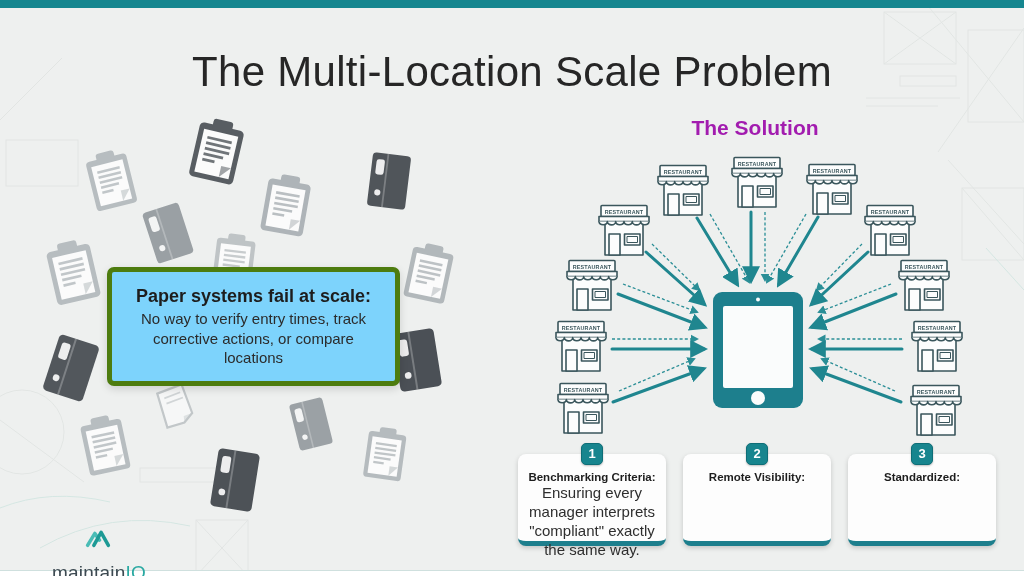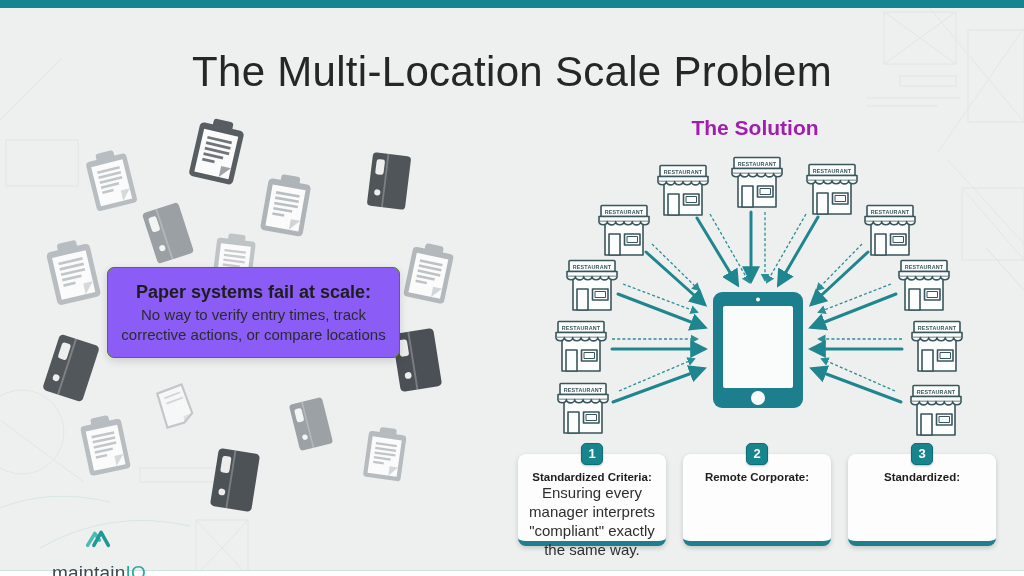--- a/index.html
+++ b/index.html
@@ -19,21 +19,21 @@
     position:absolute; top:48px; left:0; width:1024px;
     text-align:center; font-size:42px; font-weight:500; color:#262626; letter-spacing:.3px;
   }
 
   
   .chaos-icon { position:absolute; }
   .chaos-icon svg { display:block; width:100%; height:100%; }
 
   .callout {
     position:absolute; left:107px; top:267px; width:293px;
-    background:#8b5cf6; border:1px solid #4d7c0f; border-radius:7px;
+    background:#7dd3fc; border:5px solid #4d7c0f; border-radius:7px;
     box-shadow:0 3px 8px rgba(0,0,0,.14);
     padding:13px 12px; text-align:center; z-index:5;
   }
   .callout-heading { font-size:18px; font-weight:bold; color:#1d1d1d; line-height:1.32; }
   .callout-body { font-size:15px; color:#2b2b2b; line-height:1.32; }
 
   
   .solution-heading {
     position:absolute; left:630px; top:116px; width:250px;
     text-align:center; font-size:21px; font-weight:bold; color:#a21caf;
@@ -311,26 +311,26 @@
   <g>
     <rect x="713" y="292" width="90" height="116" rx="9" fill="#1d7f8d"></rect>
     <rect x="723" y="306" width="70" height="82" rx="2" fill="#fafcfc"></rect>
     <circle cx="758" cy="299.5" r="2" fill="#fafcfc"></circle>
     <circle cx="758" cy="398" r="7" fill="#fafcfc"></circle>
   </g>
 </svg>
 
 <div class="card card-1">
   <div class="card-badge">1</div>
-  <div class="card-title">Standardized Criteria:</div>
+  <div class="card-title">Benchmarking Criteria:</div>
   <div class="card-body">Ensuring every manager interprets "compliant" exactly the same way.</div>
 </div>
 <div class="card card-2">
   <div class="card-badge">2</div>
-  <div class="card-title">Remote Corporate:</div>
+  <div class="card-title">Remote Visibility:</div>
 </div>
 <div class="card card-3">
   <div class="card-badge">3</div>
   <div class="card-title">Standardized:</div>
 </div>
 
 <div class="logo">
   <svg width="27" height="26" viewBox="0 0 26 24">
     <path d="M2.5 21 L9.5 9.5 L14 16" stroke="#2db3ab" stroke-width="3.4" fill="none" stroke-linecap="round" stroke-linejoin="round" opacity=".85"></path>
     <path d="M8.5 21 L15.5 8.5 L22.5 21" stroke="#1d9a95" stroke-width="3.4" fill="none" stroke-linecap="round" stroke-linejoin="round"></path>

